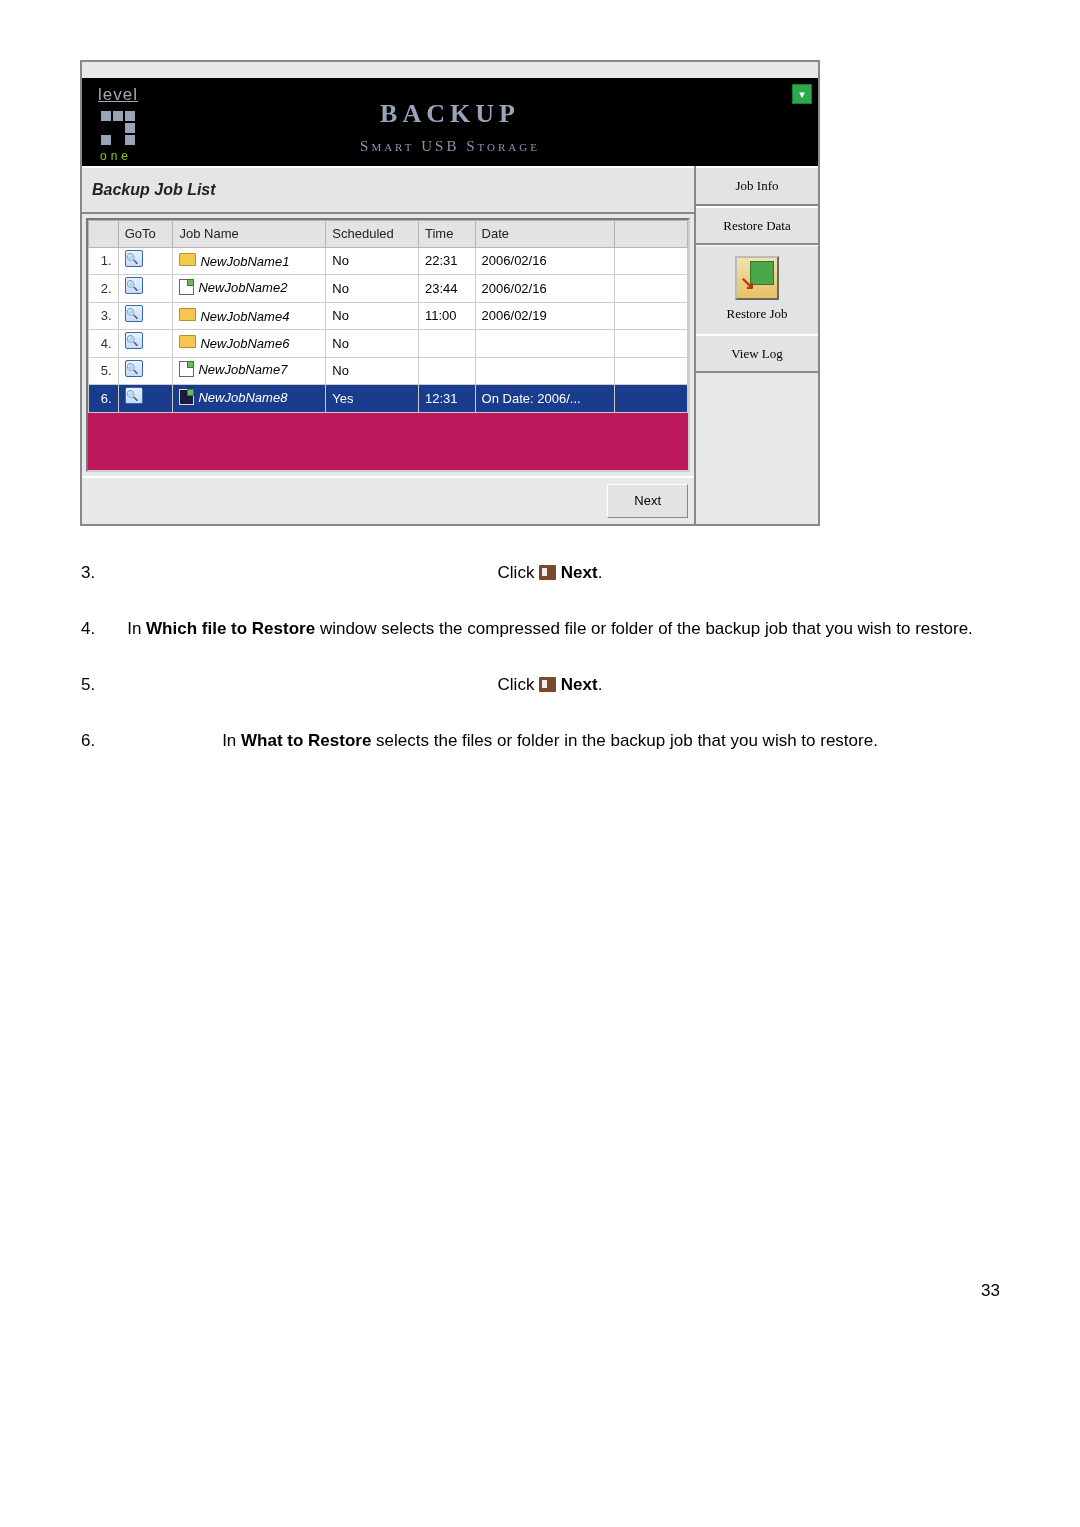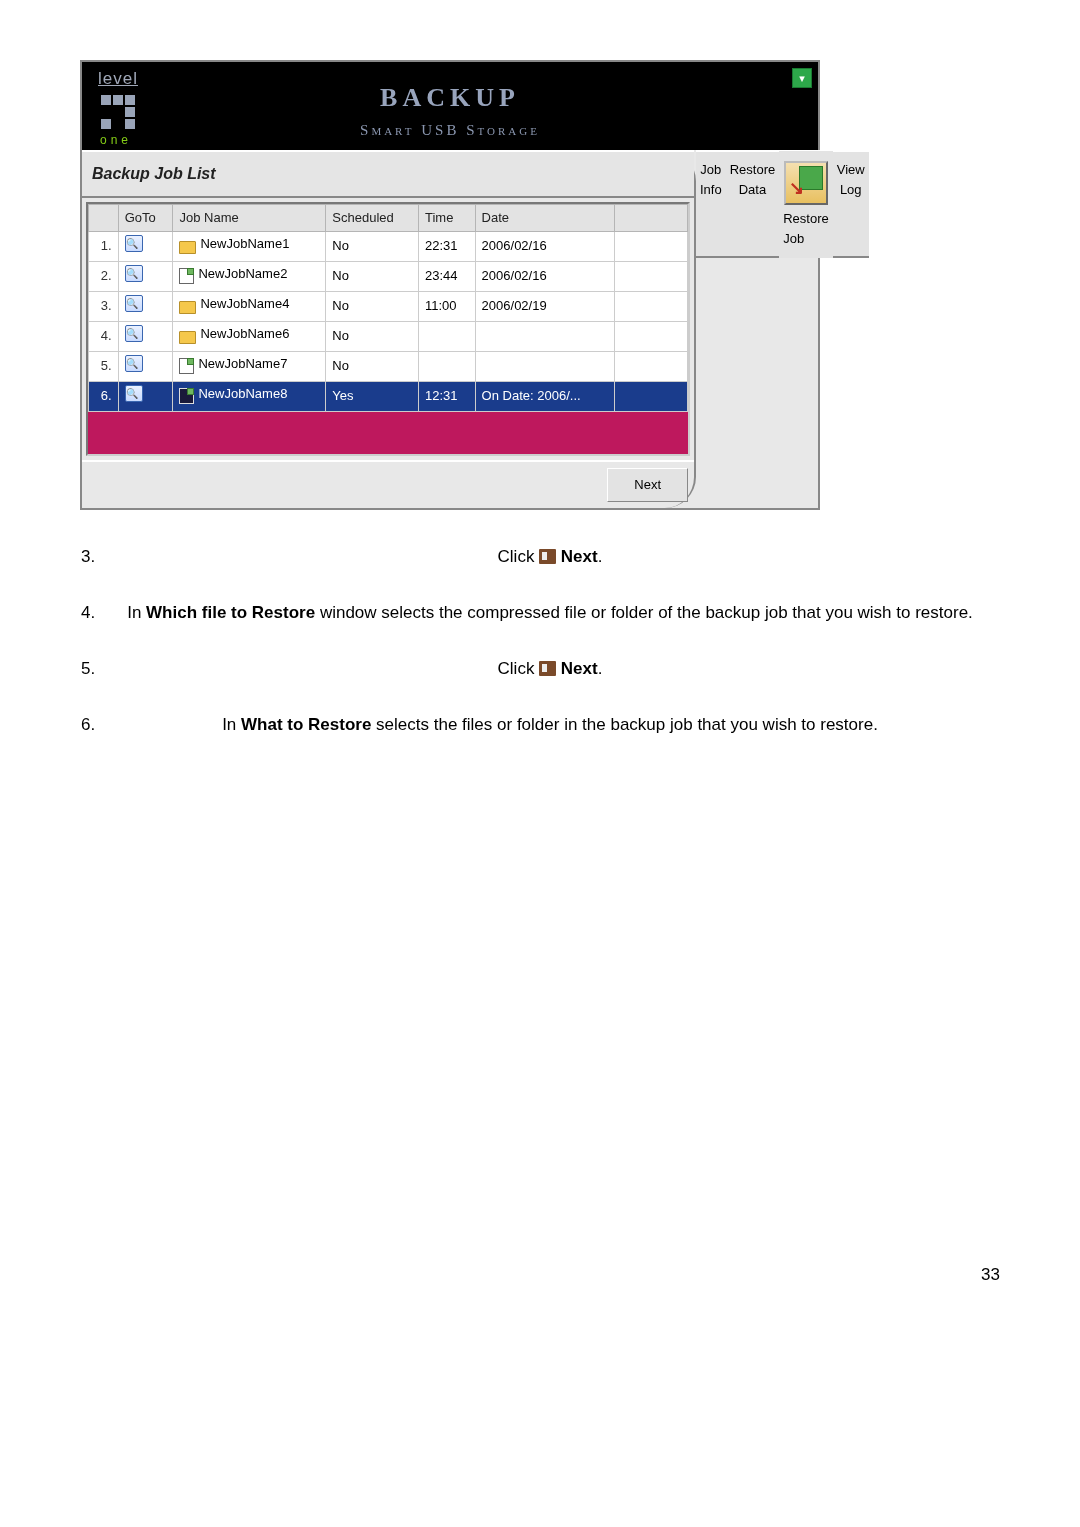--- a/index.html
+++ b/index.html
@@ -18,20 +18,21 @@
     box-sizing: border-box;
   }
   .header {
     background: #000;
     color: #7d8aa8;
     padding: 6px 8px 4px 6px;
     position: relative;
     display: flex;
     align-items: flex-start;
     height: 78px;
+    margin-top: 16px;
   }
   .logo-block {
     display: flex;
     flex-direction: column;
     align-items: flex-start;
     margin-left: 10px;
     margin-top: -2px;
   }
   .logo-top {
     color: #a0a8b8;
@@ -96,21 +97,20 @@
     color: #fff;
     font-size: 11px;
   }
   .content-row {
     display: flex;
     align-items: flex-start;
   }
   .main-panel {
     flex: 1;
     border-right: 2px solid #888;
-    border-radius: 31px;
   }
   .panel-title {
     font-style: italic;
     font-weight: bold;
     font-size: 16px;
     padding: 10px 10px 10px 10px;
     background: #e5e5e5;
     border-bottom: 2px solid #888;
     border-top: 2px solid #fff;
     color: #222;
@@ -140,22 +140,23 @@
     padding: 2px 6px;
     background: #fff;
     white-space: nowrap;
   }
   table.jobs tr.selected td {
     background: #1a3c8c;
     color: #fff;
   }
   .cell-icon {
     display: inline-flex;
-    align-items: flex-end;
+    align-items: flex-start;
     gap: 4px;
+    font-style: italic;
   }
   .goto-icon {
     width: 16px; height: 15px;
     border: 1px solid #3a66b0;
     border-radius: 2px;
     background: linear-gradient(#eaf1ff,#c8dbff);
     position: relative;
     display: inline-block;
   }
   .goto-icon::after {
@@ -206,21 +207,22 @@
     background: #e3e3e3;
     border-top: 1px solid #fff;
     border-left: 1px solid #fff;
     border-right: 1px solid #888;
     border-bottom: 1px solid #888;
     cursor: pointer;
   }
   .sidebar {
     width: 122px;
     display: flex;
-    flex-direction: row;
+    flex-direction: column;
+    font-family: Liberation Serif, serif;
   }
   .side-btn {
     padding: 8px 4px;
     text-align: center;
     font-size: 13px;
     border-top: 2px solid #fff;
     border-bottom: 2px solid #888;
     background: #e3e3e3;
     cursor: pointer;
   }

